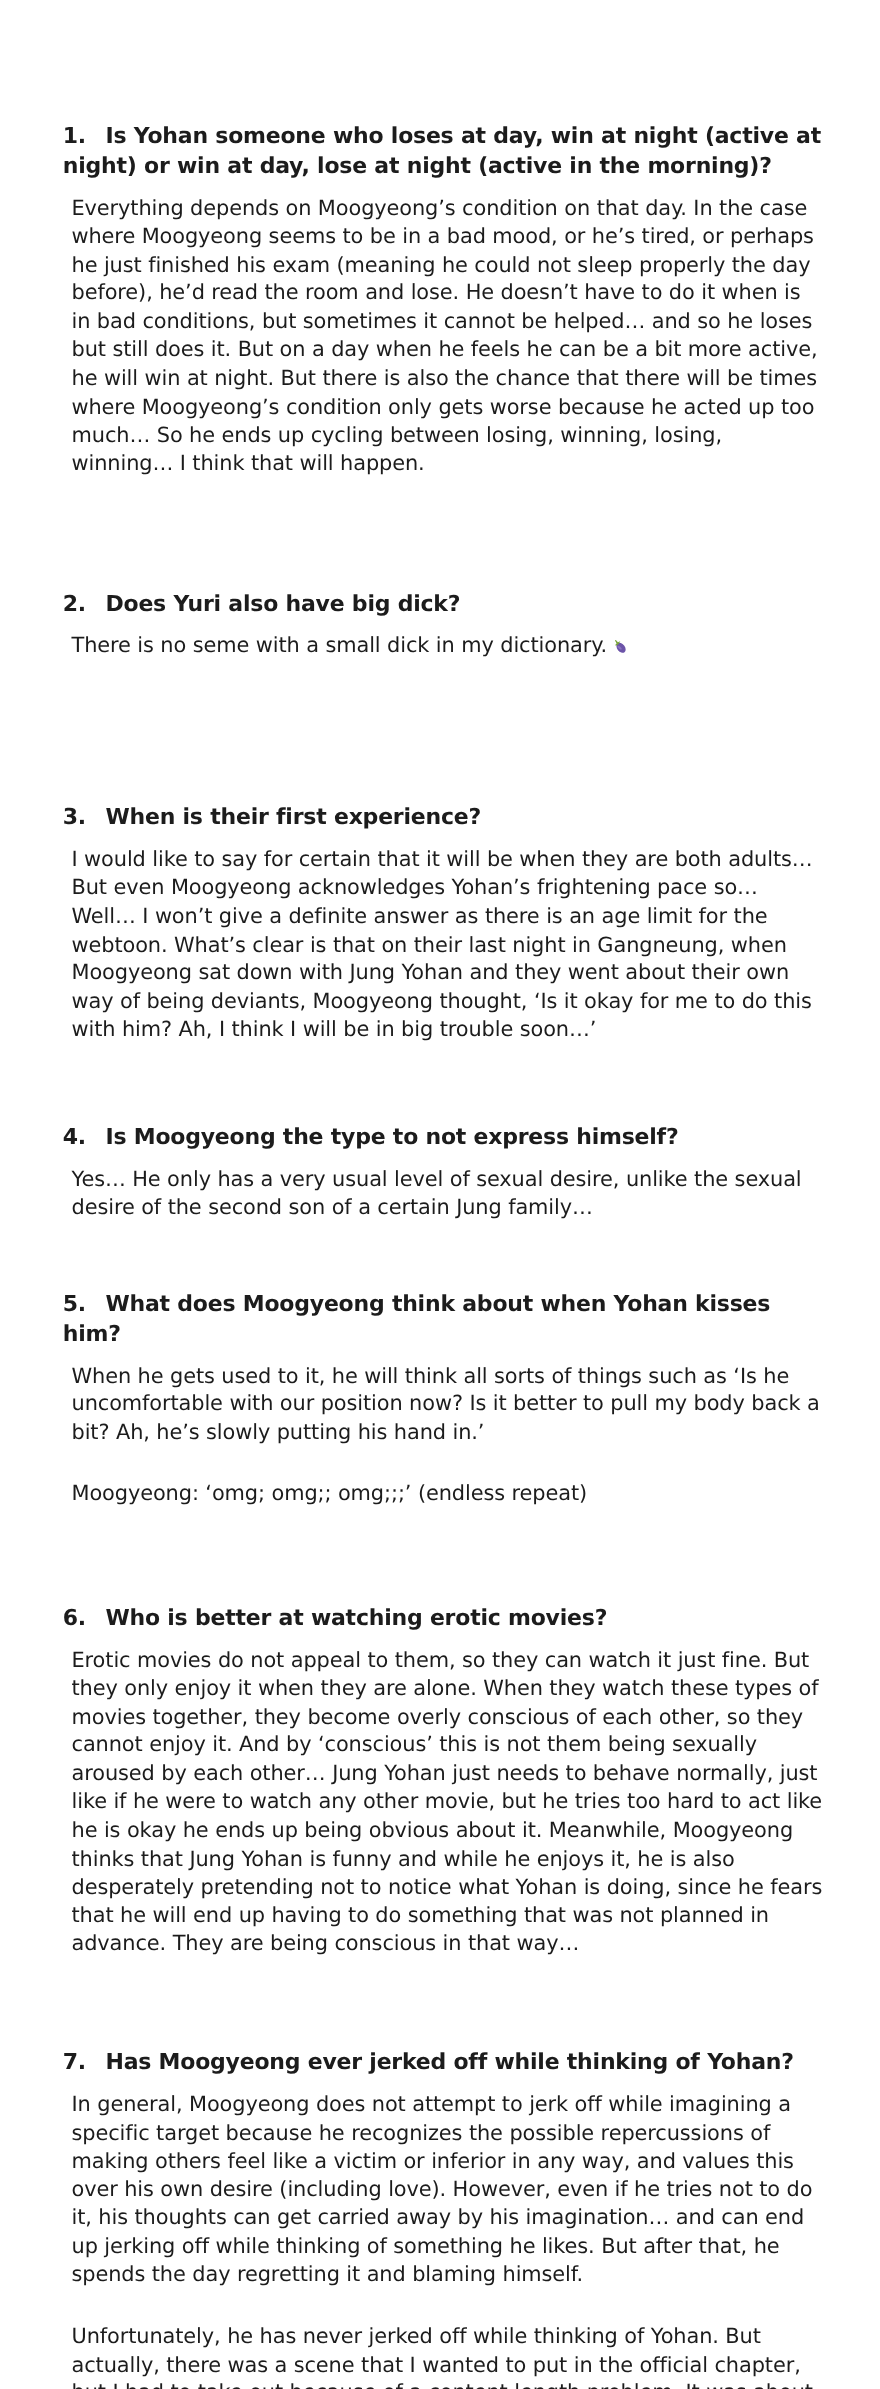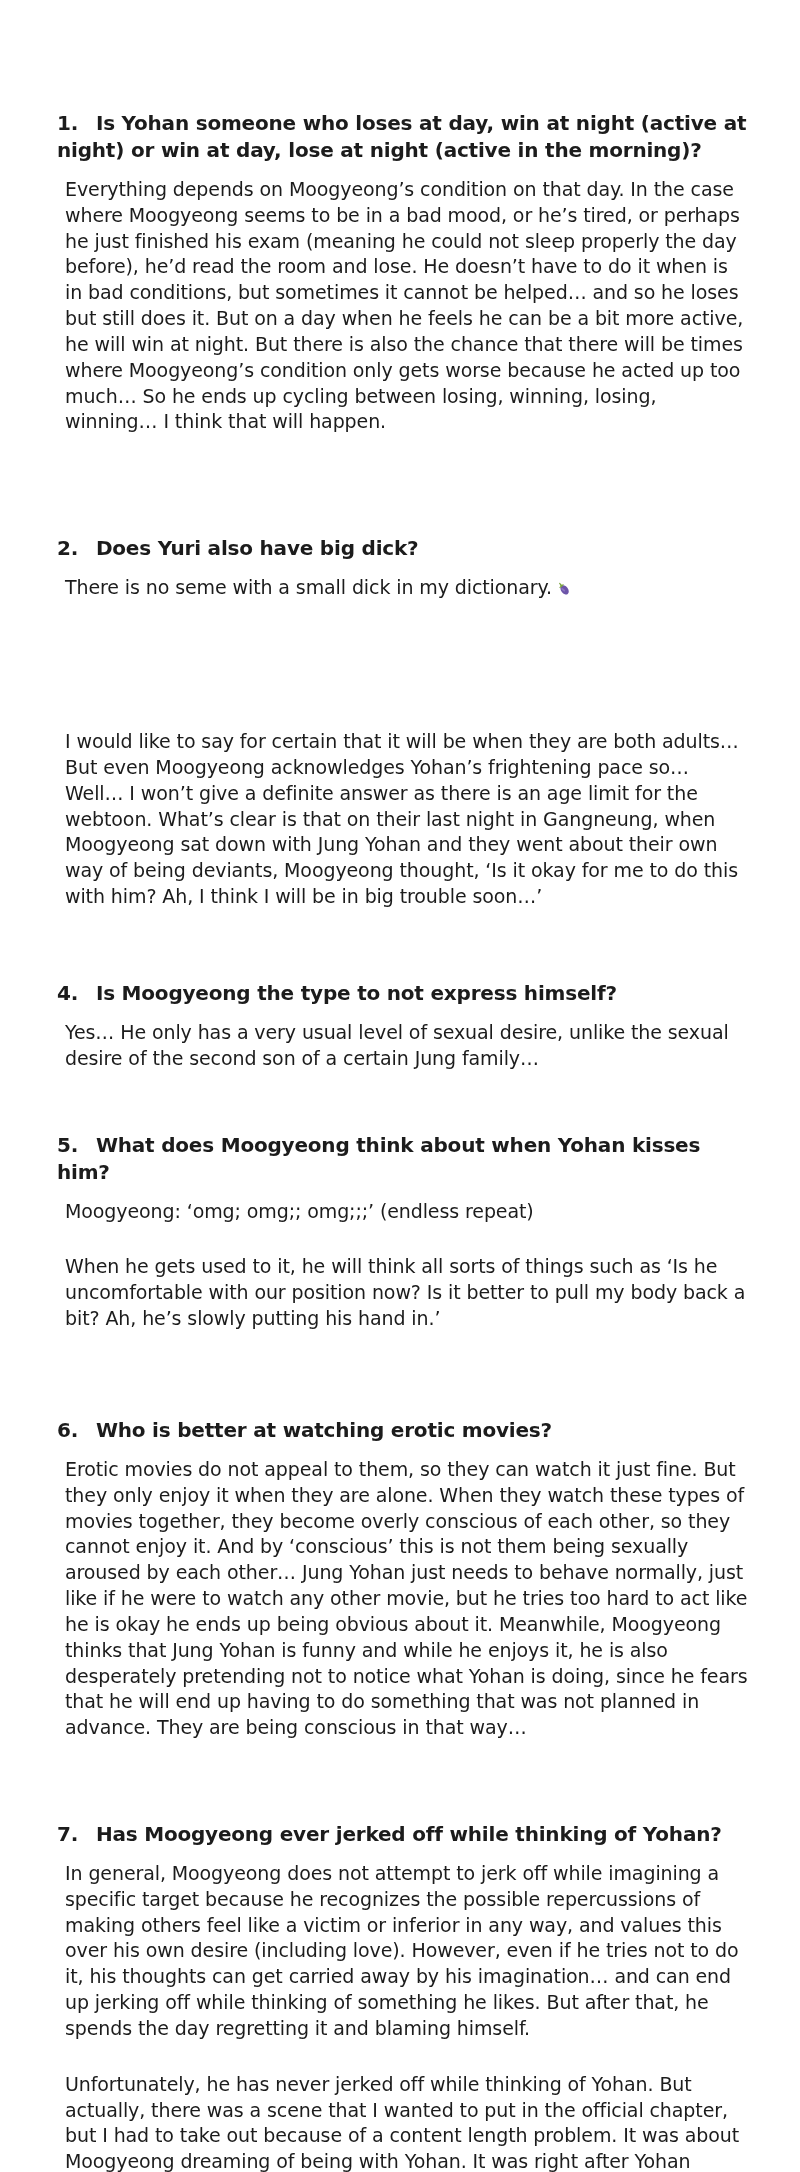--- a/index.html
+++ b/index.html
@@ -82,38 +82,42 @@
         <g transform="rotate(-38 12 12)">
           <ellipse cx="12" cy="14.5" rx="5" ry="7.2" fill="var(--eggplant_purple)"></ellipse>
           <ellipse cx="10.6" cy="13.2" rx="1.4" ry="3.4" fill="#8a74c0" transform="rotate(-12 10.6 13.2)"></ellipse>
           <path d="M12 3.2 L13.2 6.4 L16.4 7.4 L12.9 8.6 L9.4 8.8 L7.8 7.2 L10.8 6.6 Z" fill="var(--eggplant_green)"></path>
           <rect x="11.4" y="2.2" width="1.6" height="4.2" rx="0.8" fill="var(--eggplant_green)"></rect>
         </g>
       </svg></p>
   </section>
 
   <section class="qa-item mt-q3">
+    <h2 class="question">
+      <span class="qnum">3.</span>
+      <span class="qtext">When is their first experience?</span>
+    </h2>
     <p class="answer"><span>I would like to say for certain that it will be when they are both adults… But even Moogyeong acknowledges Yohan’s frightening pace so… Well… I won’t give a definite answer as there is an age limit for the webtoon. What’s clear is that on their last night in Gangneung, when Moogyeong sat down with Jung Yohan and they went about their own way of being deviants, Moogyeong thought, ‘Is it okay for me to do this with him? Ah, I think I will be in big trouble soon…’</span></p>
   </section>
 
   <section class="qa-item mt-q4">
     <h2 class="question">
       <span class="qnum">4.</span>
       <span class="qtext">Is Moogyeong the type to not express himself?</span>
     </h2>
     <p class="answer"><span>Yes… He only has a very usual level of sexual desire, unlike the sexual desire of the second son of a certain Jung family…</span></p>
   </section>
 
   <section class="qa-item mt-q5">
     <h2 class="question">
       <span class="qnum">5.</span>
       <span class="qtext">What does Moogyeong think about when Yohan kisses him?</span>
     </h2>
+    <p class="answer"><span>When he gets used to it, he will think all sorts of things such as ‘Is he uncomfortable with our position now? Is it better to pull my body back a bit? Ah, he’s slowly putting his hand in.’</span></p>
     <p class="answer"><span>Moogyeong: ‘omg; omg;; omg;;;’ (endless repeat)</span></p>
-    <p class="answer"><span>When he gets used to it, he will think all sorts of things such as ‘Is he uncomfortable with our position now? Is it better to pull my body back a bit? Ah, he’s slowly putting his hand in.’</span></p>
   </section>
 
   <section class="qa-item mt-q6">
     <h2 class="question">
       <span class="qnum">6.</span>
       <span class="qtext">Who is better at watching erotic movies?</span>
     </h2>
     <p class="answer"><span>Erotic movies do not appeal to them, so they can watch it just fine. But they only enjoy it when they are alone. When they watch these types of movies together, they become overly conscious of each other, so they cannot enjoy it. And by ‘conscious’ this is not them being sexually aroused by each other… Jung Yohan just needs to behave normally, just like if he were to watch any other movie, but he tries too hard to act like he is okay he ends up being obvious about it. Meanwhile, Moogyeong thinks that Jung Yohan is funny and while he enjoys it, he is also desperately pretending not to notice what Yohan is doing, since he fears that he will end up having to do something that was not planned in advance. They are being conscious in that way…</span></p>
   </section>
 

